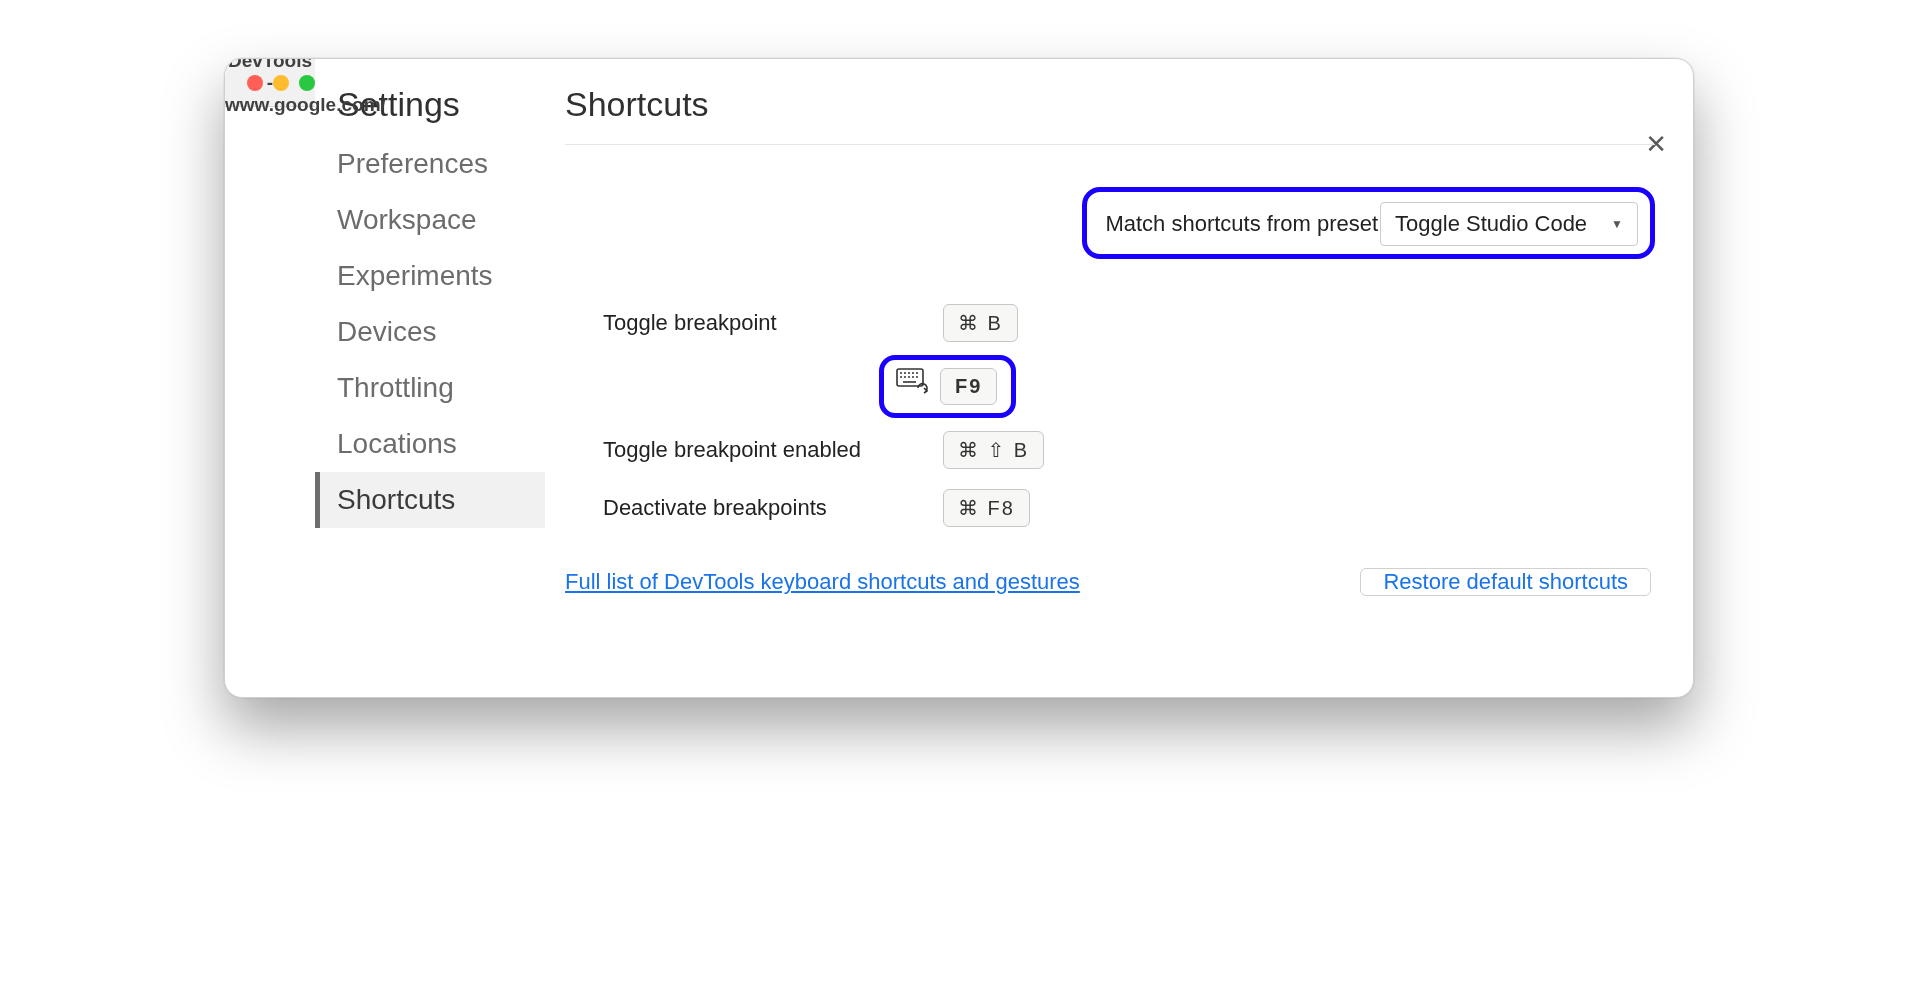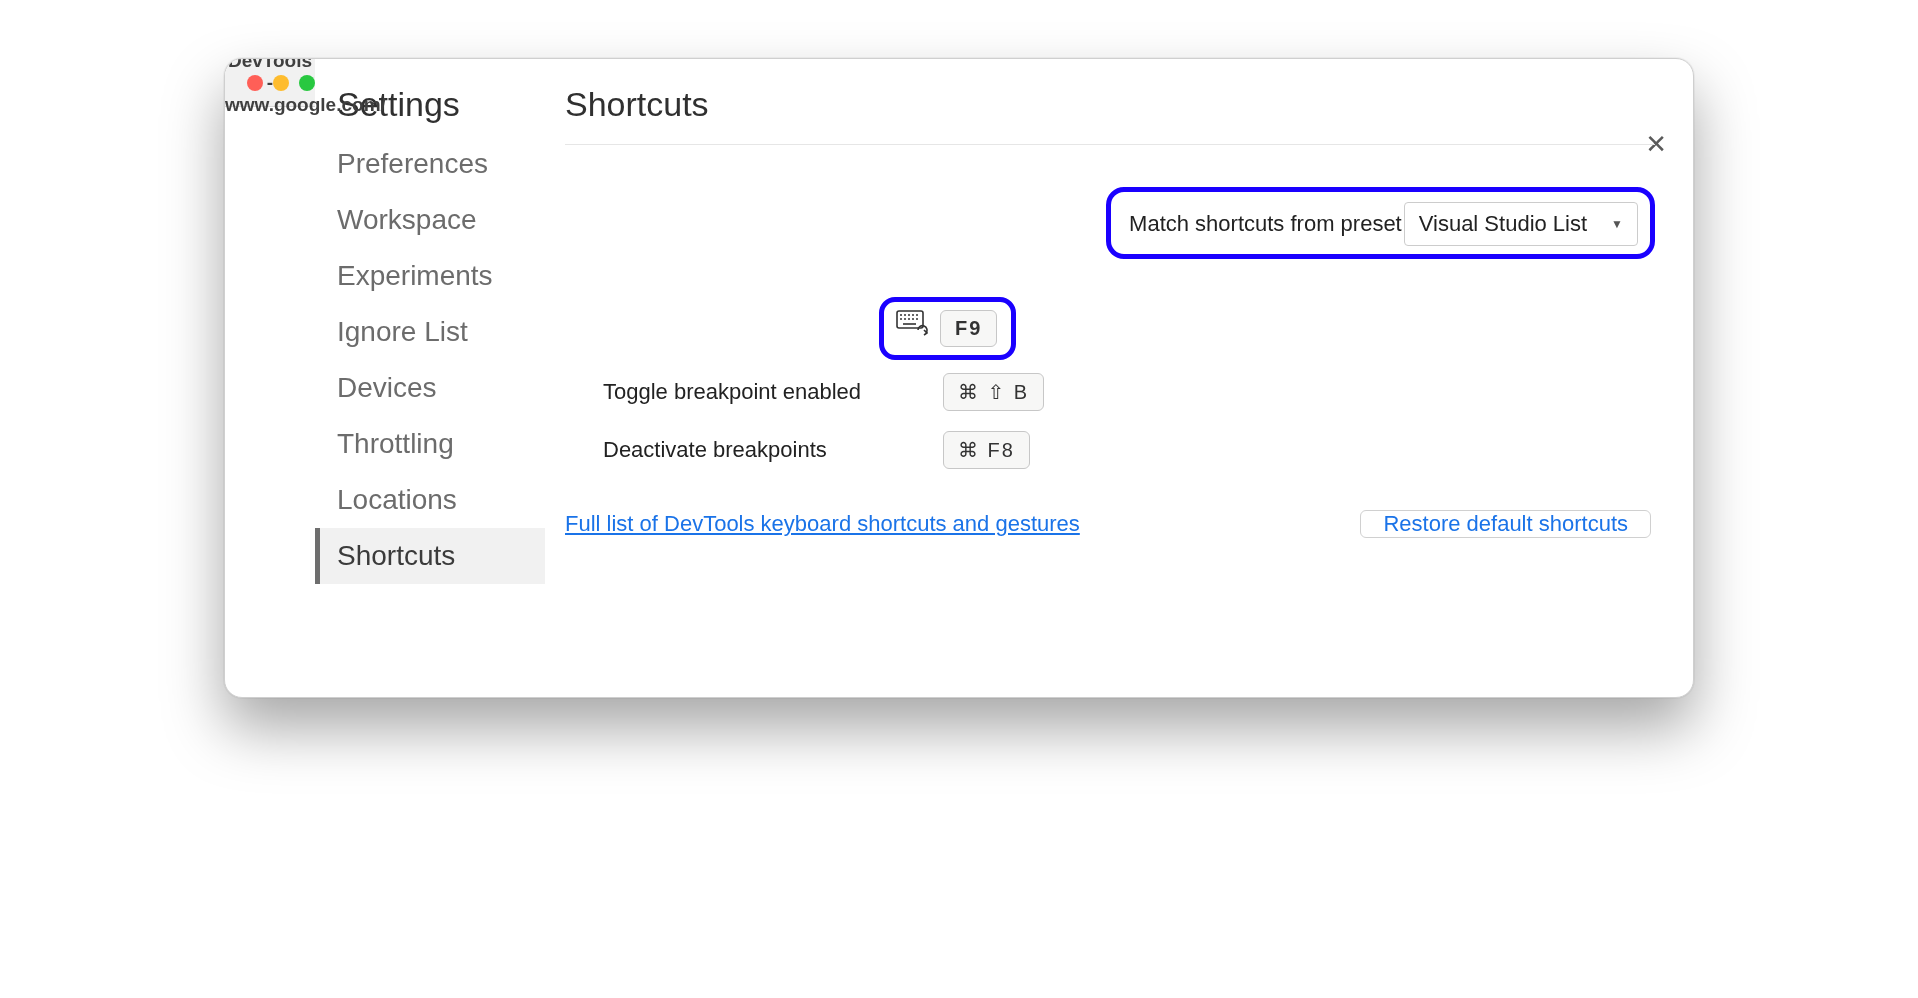--- a/index.html
+++ b/index.html
@@ -213,42 +213,47 @@
 
   <div class="close-x">✕</div>
 
   <div class="body">
 
     <div class="sidebar">
       <div class="sidebar-heading">Settings</div>
       <div class="sidebar-item">Preferences</div>
       <div class="sidebar-item">Workspace</div>
       <div class="sidebar-item">Experiments</div>
-      <div class="sidebar-item">Ignore List</div>
       <div class="sidebar-item">Devices</div>
       <div class="sidebar-item">Throttling</div>
       <div class="sidebar-item">Locations</div>
       <div class="sidebar-item active">Shortcuts</div>
     </div>
 
     <div class="content">
       <div class="page-title">Shortcuts</div>
 
       <div class="preset-row">
         <div class="preset-highlight">
           <span class="preset-label">Match shortcuts from preset</span>
           <div class="preset-select">
-            <span>Visual Studio List</span>
+            <span>Toggle Studio Code</span>
             <span class="caret">▼</span>
           </div>
         </div>
       </div>
 
       <div class="shortcut-table">
 
+        <div class="shortcut-row">
+          <div class="shortcut-label">Toggle breakpoint</div>
+          <div class="key-area">
+            <span class="key-chip">⌘ B</span>
+          </div>
+        </div>
 
         <div class="shortcut-row">
           <div class="shortcut-label"></div>
           <div class="key-area">
             <div class="f9-highlight">
               <span>
                 <svg class="kb-reset-icon-svg" width="32" height="26" viewBox="0 0 32 26">
                   <rect x="1" y="1" width="26" height="17" rx="2" fill="none" stroke="#333" stroke-width="1.6"></rect>
                   <line x1="4" y1="5" x2="6" y2="5" stroke="#333" stroke-width="1.4"></line>
                   <line x1="8" y1="5" x2="10" y2="5" stroke="#333" stroke-width="1.4"></line>

